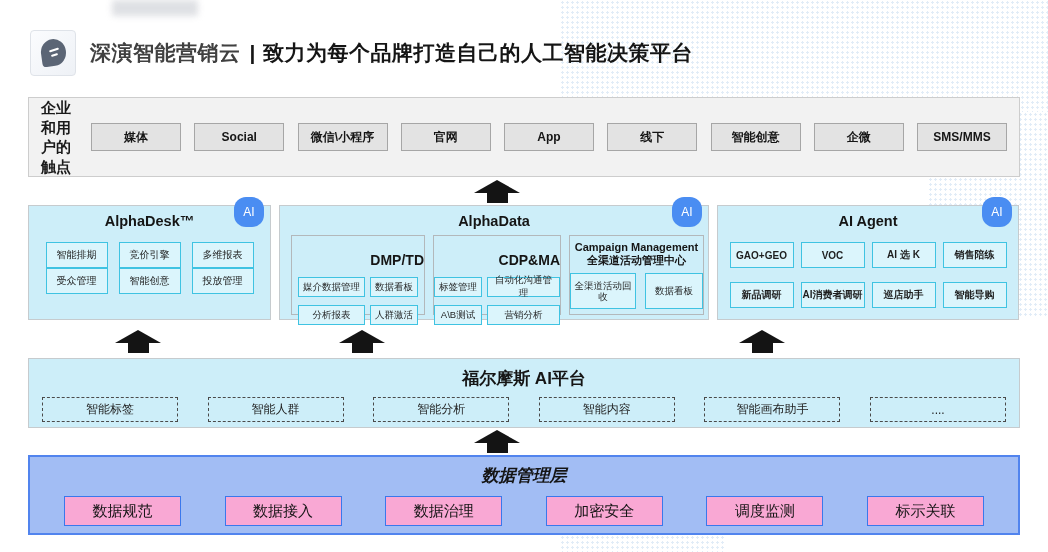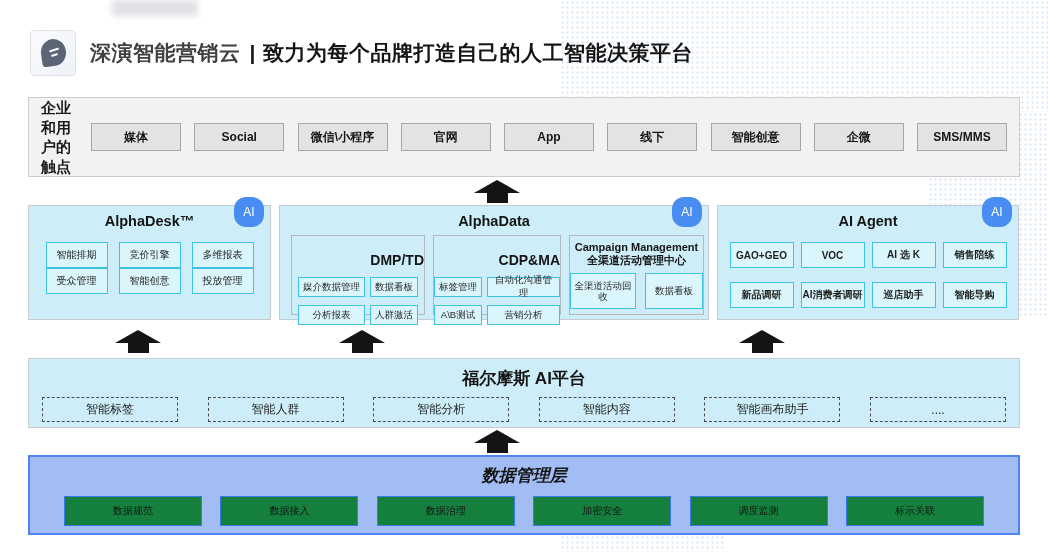--- a/index.html
+++ b/index.html
@@ -90,22 +90,22 @@
   .holmes-title { text-align:center; font-size:17px; font-weight:bold; margin-top:8px; }
   .holmes-row { display:flex; justify-content:space-between; padding:0 13px; margin-top:7px; }
   .dash-box { width:136px; height:25px; border:1px dashed #4a4a4a; font-size:12px;
               display:flex; align-items:center; justify-content:center; color:#1e1e1e; }
 
   
   .datalayer { left:28px; top:455px; width:992px; height:80px; background:#a2bdf4;
                border:2px solid #5184ee; }
   .data-title { text-align:center; font-size:17px; font-weight:bold; margin-top:7px;font-style:italic; }
   .data-row { display:flex; justify-content:space-between; padding:0 34px; margin-top:9px; }
-  .data-box { width:138px; height:30px; background:#15803d; border:1px solid #3a78ec;
-              display:flex; align-items:center; justify-content:center; font-size:10px; }
+  .data-box { width:117px; height:30px; background:#f9a8d4; border:1px solid #3a78ec;
+              display:flex; align-items:center; justify-content:center; font-size:15px; }
 </style>
 </head>
 <body>
 
 <div class="page">
 
   <div class="dots dots-a"></div>
   <div class="dots dots-b"></div>
   <div class="dots dots-c"></div>
   <div class="blob"></div>

